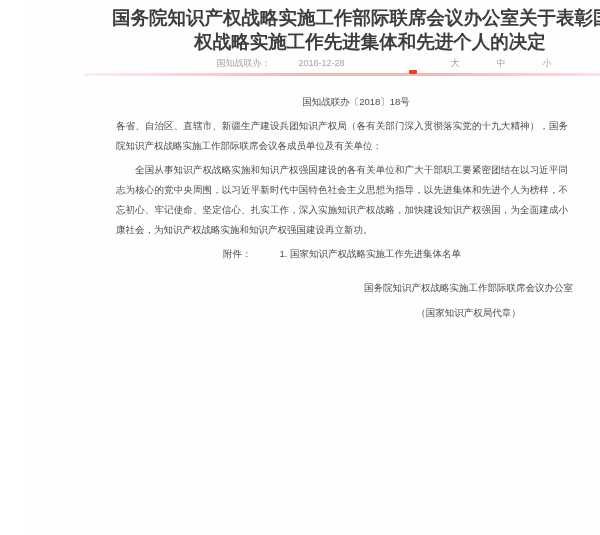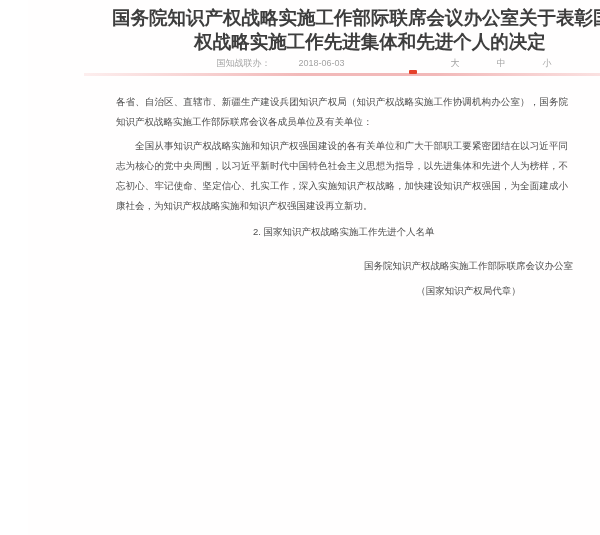--- a/index.html
+++ b/index.html
@@ -54,41 +54,42 @@
 
 <div class="page">
 
   <div class="header">
     <div class="title">
       <div class="title-line">国务院知识产权战略实施工作部际联席会议办公室关于表彰国家知识产</div>
       <div class="title-line">权战略实施工作先进集体和先进个人的决定</div>
     </div>
     <div class="meta">
       <div class="publish">
-        <span>国知战联办：</span><span>2018-06-03</span>
+        <span>国知战联办：</span><span>2018-12-28</span>
       </div>
       <div class="font-size-controls">
         <span>大</span>
         <span>中</span>
         <span>小</span>
       </div>
     </div>
     <div class="divider">
       <span class="divider-dot"></span>
     </div>
   </div>
 
   <div class="content">
+    <div class="doc-number">国知战联办〔2018〕18号</div>
 
-    <p class="para">各省、自治区、直辖市、新疆生产建设兵团知识产权局（知识产权战略实施工作协调机构办公室），国务院知识产权战略实施工作部际联席会议各成员单位及有关单位：</p>
+    <p class="para">各省、自治区、直辖市、新疆生产建设兵团知识产权局（各有关部门深入贯彻落实党的十九大精神），国务院知识产权战略实施工作部际联席会议各成员单位及有关单位：</p>
     <p class="para indent">全国从事知识产权战略实施和知识产权强国建设的各有关单位和广大干部职工要紧密团结在以习近平同志为核心的党中央周围，以习近平新时代中国特色社会主义思想为指导，以先进集体和先进个人为榜样，不忘初心、牢记使命、坚定信心、扎实工作，深入实施知识产权战略，加快建设知识产权强国，为全面建成小康社会，为知识产权战略实施和知识产权强国建设再立新功。</p>
 
     <div class="attachments">
-      <div class="attach-line-2">
-        <span>2. 国家知识产权战略实施工作先进个人名单</span>
+      <div class="attach-line-1">
+        <span>附件：</span><span>1. 国家知识产权战略实施工作先进集体名单</span>
       </div>
     </div>
 
     <div class="signature">
       <div class="sig-office">国务院知识产权战略实施工作部际联席会议办公室</div>
       <div class="sig-seal">（国家知识产权局代章）</div>
 
     </div>
   </div>
 

